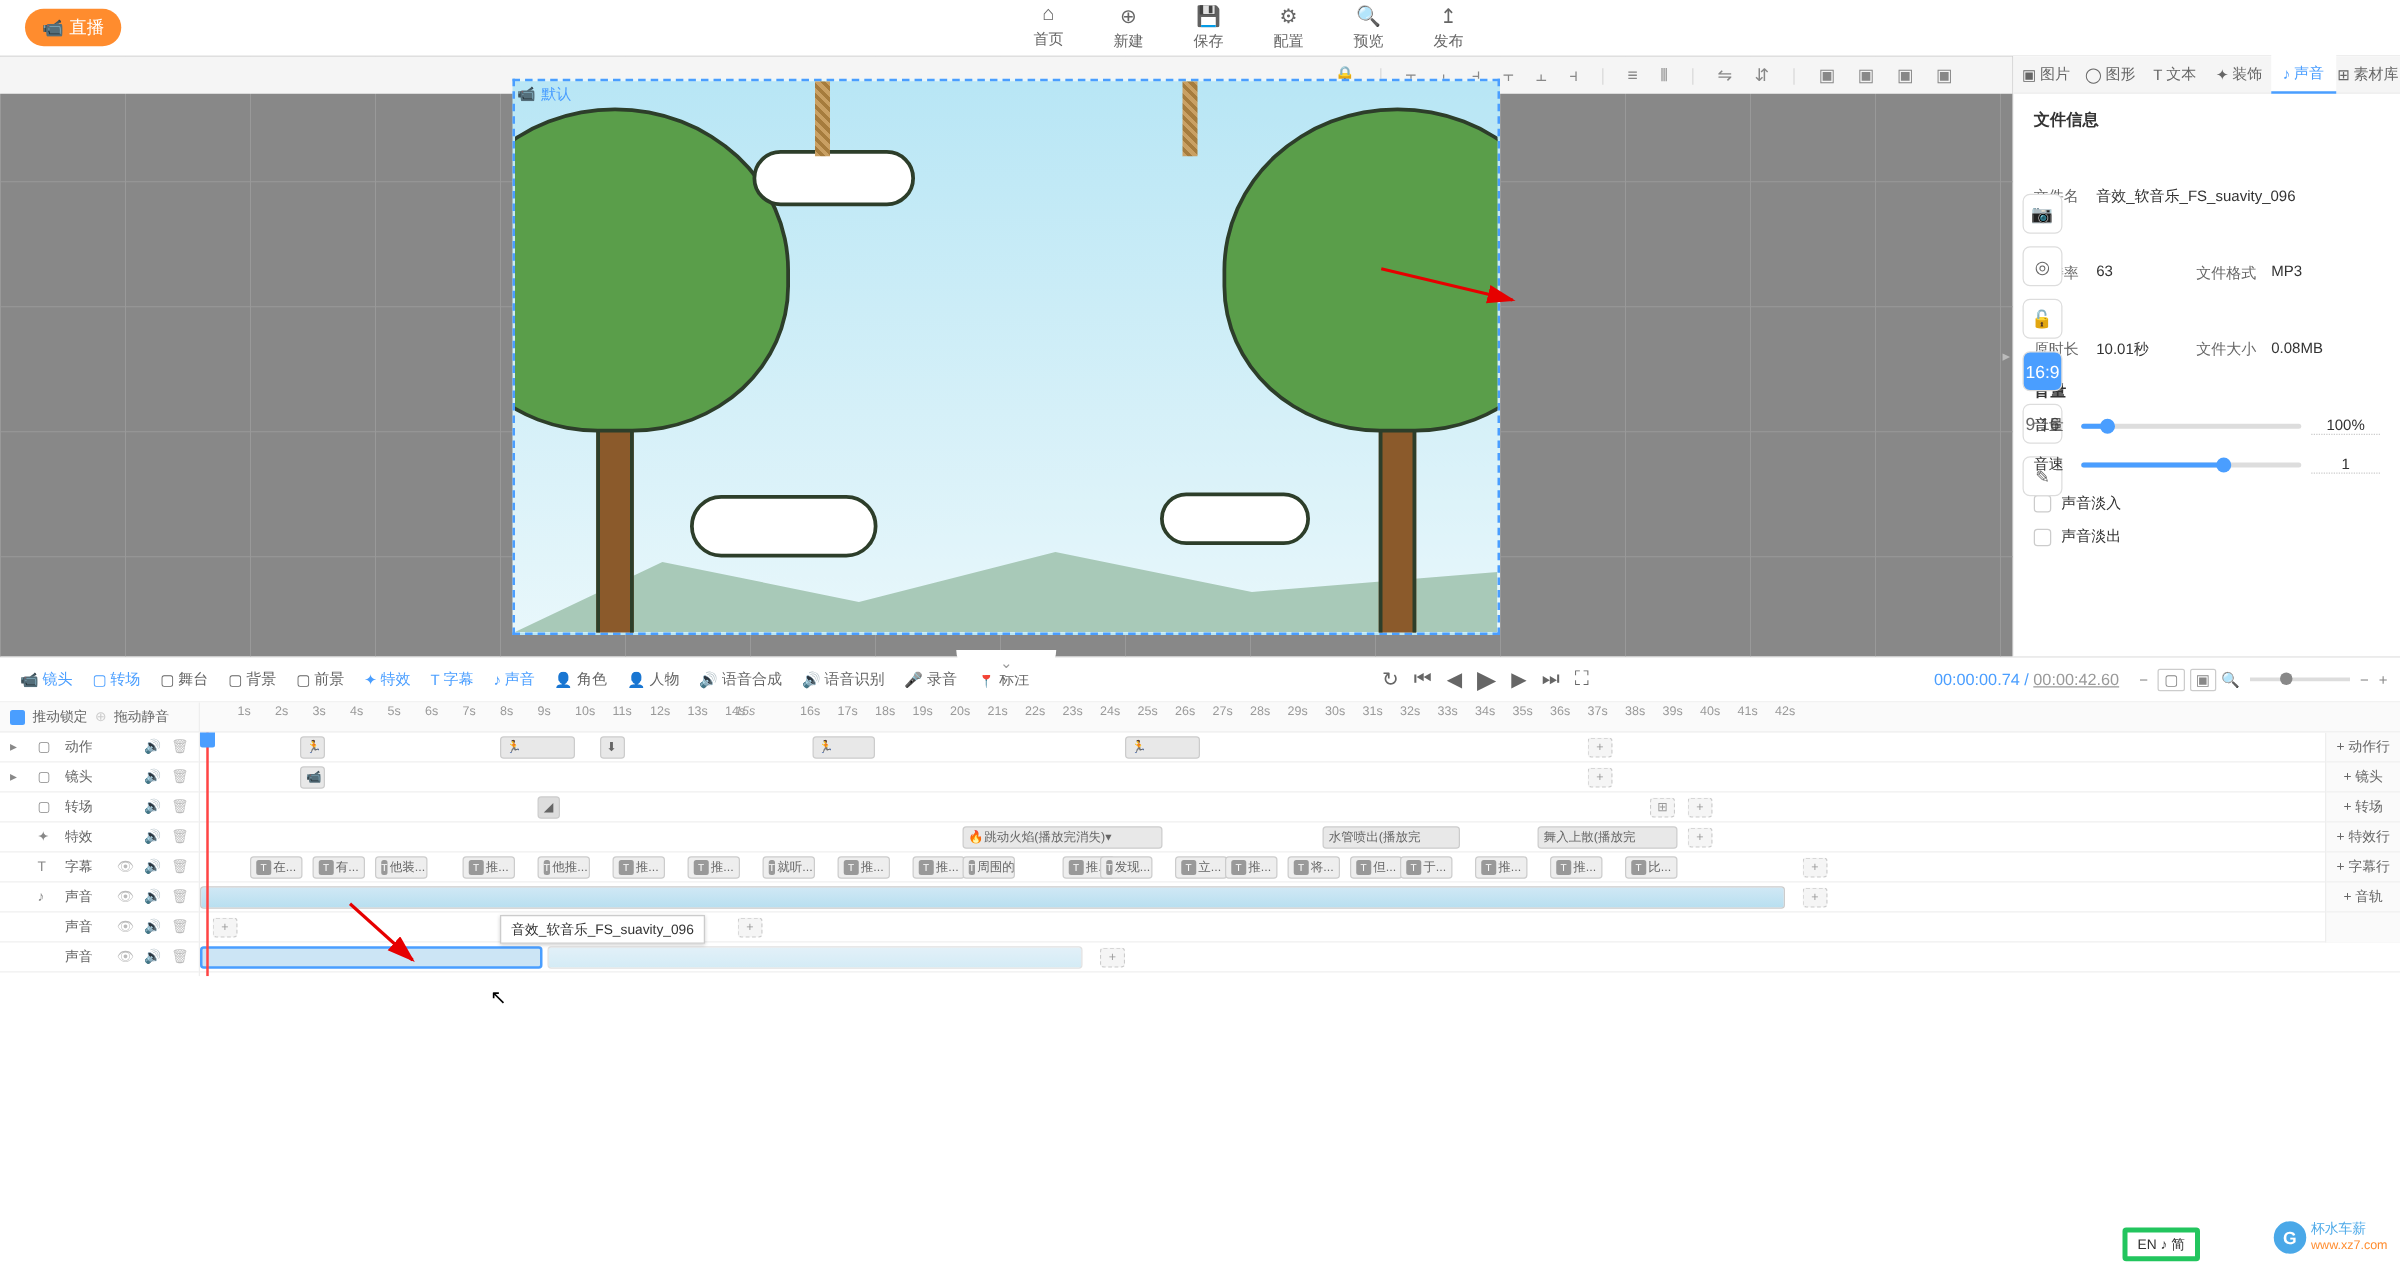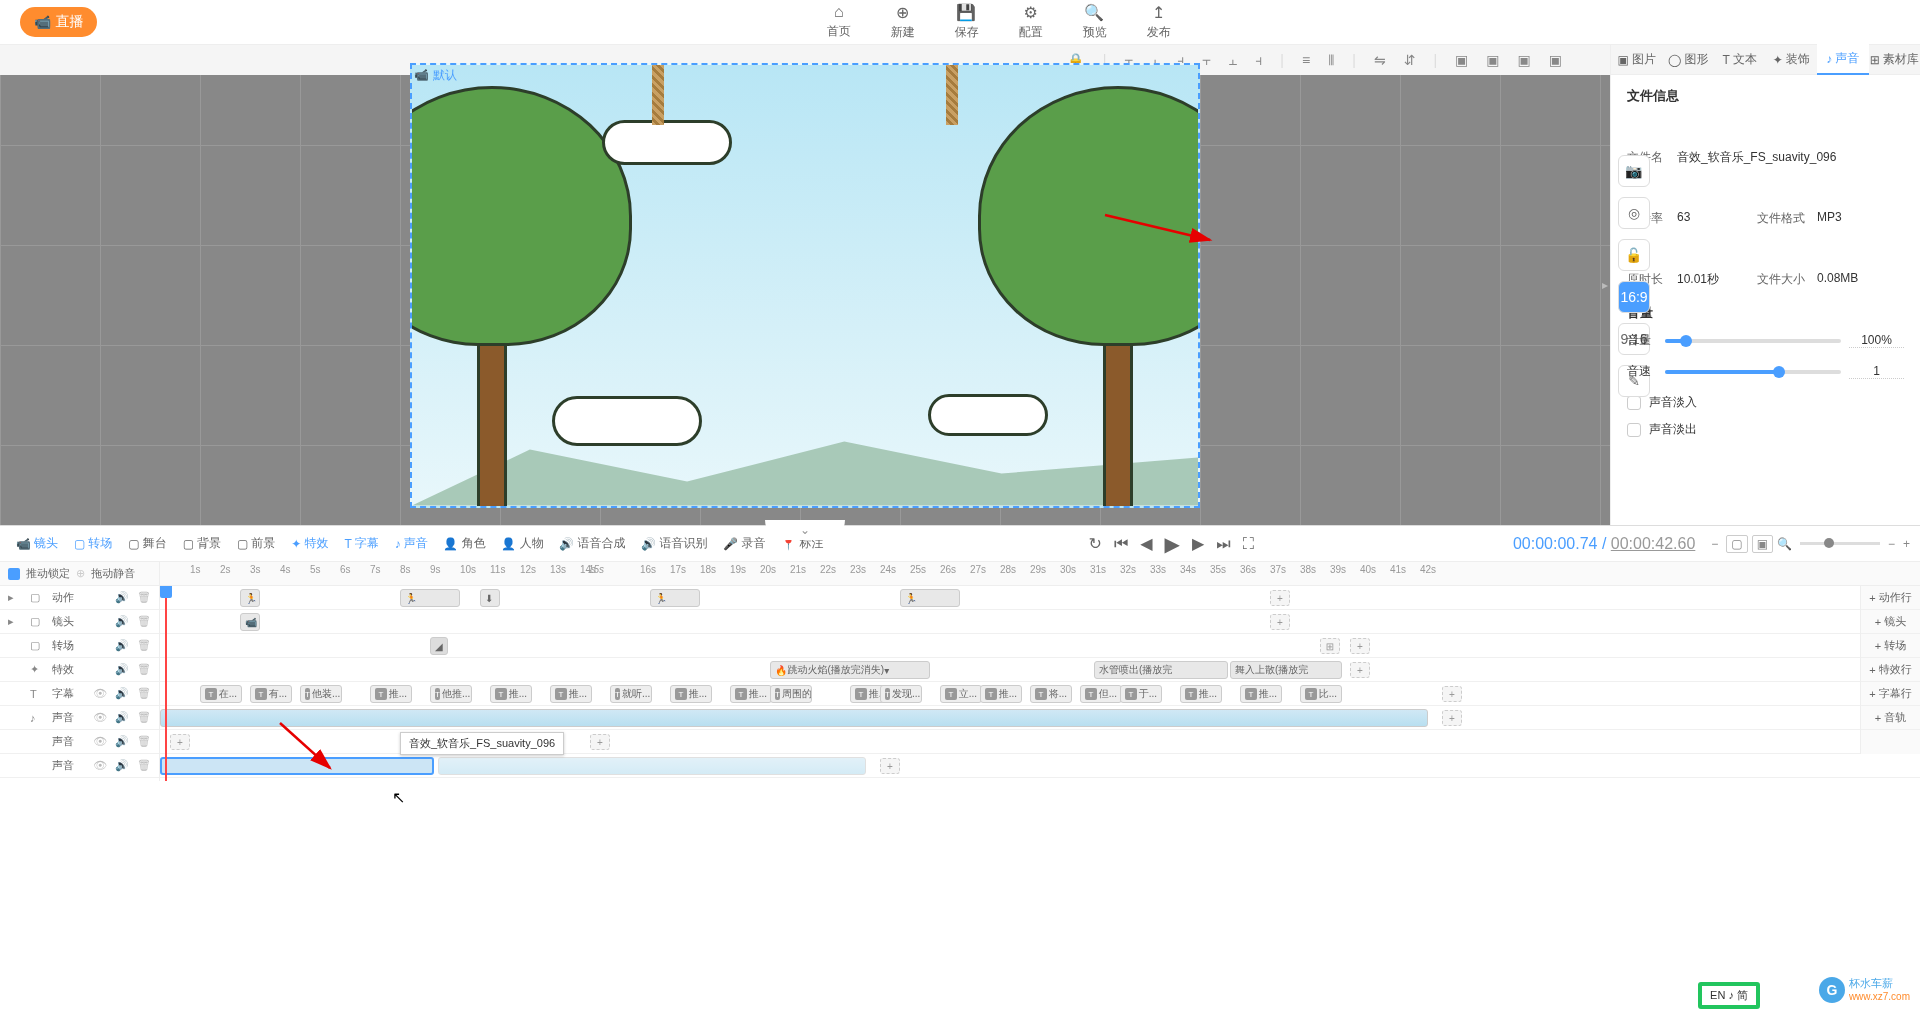--- a/index.html
+++ b/index.html
@@ -72,21 +72,21 @@
 .red-arrow { position: absolute; z-index: 100; }
 
 
 .timeline-section { border-top: 1px solid #ddd; }
 .tl-toolbar { height: 36px; display: flex; align-items: center; padding: 0 10px; border-bottom: 1px solid #eee; gap: 4px; }
 .tl-tab { padding: 4px 6px; color: #666; cursor: pointer; display: flex; align-items: center; gap: 3px; font-size: 12px; }
 .tl-tab.blue { color: #4a9eff; }
 .tl-spacer { flex: 1; }
 .tl-play-controls { display: flex; gap: 12px; align-items: center; font-size: 16px; color: #666; }
 .tl-play-controls span { cursor: pointer; }
-.tl-time { color: #4a9eff; font-size: 16px; margin-right: 8px; }
+.tl-time { color: #4a9eff; font-size: 13px; margin-right: 8px; }
 .tl-time .total { color: #999; text-decoration: underline; }
 .tl-zoom { display: flex; align-items: center; gap: 8px; color: #888; }
 .tl-zoom-track { width: 80px; height: 3px; background: #ddd; position: relative; }
 .tl-zoom-thumb { position: absolute; width: 10px; height: 10px; background: #888; border-radius: 50%; top: -4px; left: 30%; }
 
 .tl-header { height: 24px; display: flex; border-bottom: 1px solid #eee; background: #fafafa; text-align: right; }
 .tl-left-col { width: 160px; border-right: 1px solid #eee; display: flex; align-items: center; padding: 0 8px; gap: 6px; font-size: 11px; color: #666; }
 .tl-left-col .chk { width: 12px; height: 12px; background: #4a9eff; border-radius: 2px; }
 .tl-ruler { flex: 1; display: flex; align-items: center; position: relative; font-size: 10px; color: #999; }
 .tl-ruler-label { position: absolute; top: 2px; }
@@ -482,21 +482,21 @@
       </div>
 
       <div class="tl-track-row">
         <div class="tl-clip" style="left:270px;width:18px;background:#ddd">◢</div>
         <div class="tl-add-btn" style="left:1160px">⊞</div>
         <div class="tl-add-btn" style="left:1190px">+</div>
       </div>
 
       <div class="tl-track-row">
         <div class="tl-clip" style="left:610px;width:160px">🔥 <span>跳动火焰(播放完消失)</span> ▾</div>
-        <div class="tl-clip" style="left:934px;width:134px">
+        <div class="tl-clip" style="left:898px;width:110px">
             <span>水管喷出(播放完</span>
           </div>
         <div class="tl-clip" style="left:1070px;width:112px">
             <span>舞入上散(播放完</span>
           </div>
         <div class="tl-add-btn" style="left:1190px">+</div>
       </div>
 
       <div class="tl-track-row" id="subtitle-row">
         <div class="tl-add-btn" style="left:1282px">+</div>

